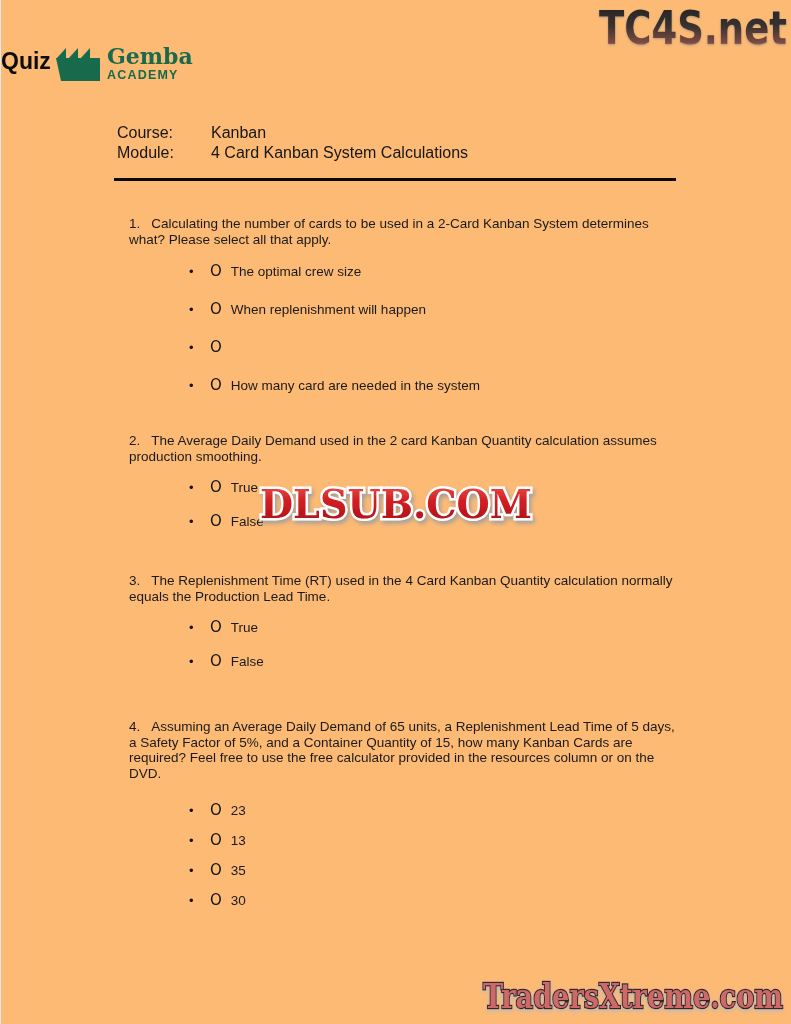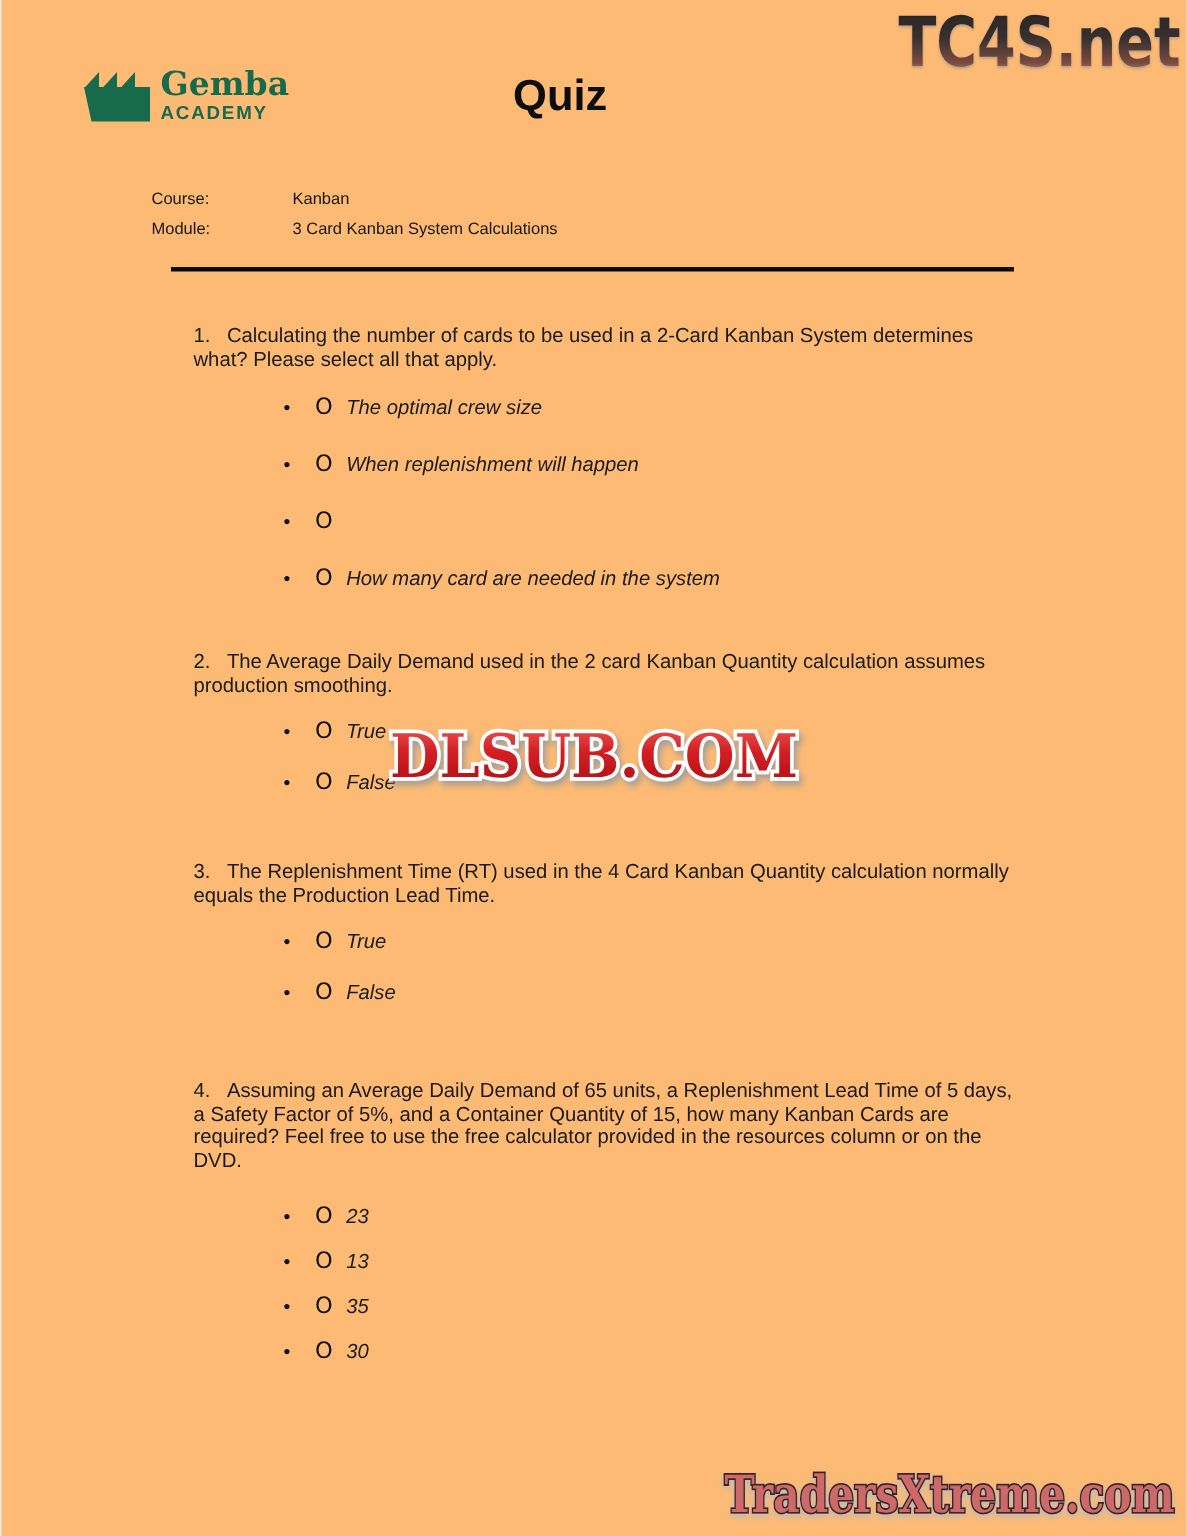--- a/index.html
+++ b/index.html
@@ -10,34 +10,34 @@
   }
   
   .wm-tc4s{position:absolute;top:0;left:594px;width:197px;height:56px;}
   .wm-dlsub{position:absolute;top:472px;left:249px;width:292px;height:64px;}
   .wm-traders{position:absolute;top:966px;left:474px;width:317px;height:56px;}
   
   .logo{position:absolute;left:52px;top:45px;display:flex;align-items:flex-start;gap:4px;}
   .logo-text{display:flex;flex-direction:column;line-height:1;}
   .logo-gemba{font-family:"DejaVu Serif",serif;font-weight:bold;font-size:22px;color:#176a4c;letter-spacing:0;}
   .logo-academy{font-family:"Liberation Sans",sans-serif;font-weight:bold;font-size:12.5px;color:#176a4c;letter-spacing:1.2px;margin-top:2px;}
-  .title{position:absolute;left:0;top:48px;width:745px;text-align:center;font-size:29px;font-weight:bold;color:#0d0d0d;}
-  
-  .meta{position:absolute;left:100px;top:123px;font-size:11px;line-height:20px;color:#161616;}
+  .title{position:absolute;left:0;top:48px;width:745px;font-size:23px;font-weight:bold;color:#0d0d0d;}
+  
+  .meta{position:absolute;left:116px;top:123px;font-size:16px;line-height:20px;color:#161616;}
   .meta-row{display:flex;}
   .meta-label{width:94px;}
   .rule{position:absolute;left:113px;top:178px;width:562px;height:3px;background:#0a0a0a;}
   
   .q{position:absolute;left:128px;width:556px;font-size:13.5px;line-height:15.5px;color:#1a1a1a;}
   .q-text .q-num{margin-right:11px;}
   .opts{margin-top:16px;margin-left:60px;}
   .opt{display:flex;align-items:center;height:18px;}
   .opt .dot{font-size:13px;width:12px;color:#111;}
   .opt .radio{font-family:"DejaVu Sans",sans-serif;font-size:15px;margin-left:9px;color:#111;}
-  .opt .lbl{margin-left:9px;font-style:italic;}
+  .opt .lbl{margin-left:9px;}
   .q1 .opt{margin-bottom:20px;}
   .q2 .opt,.q3 .opt{margin-bottom:16px;}
   .q2 .opts,.q3 .opts{margin-top:15px;}
   .q4 .opts{margin-top:21px;}
   .q4 .opt{margin-bottom:12px;}
   .q4 .opt:last-child{margin-top:8px;}
 </style>
 </head>
 <body>
 
@@ -75,21 +75,21 @@
 
   <div class="title">Quiz</div>
 
   <div class="meta">
     <div class="meta-row">
       <span class="meta-label">Course:</span>
       <span>Kanban</span>
     </div>
     <div class="meta-row">
       <span class="meta-label">Module:</span>
-      <span>3 Card Kanban System Calculations</span>
+      <span>4 Card Kanban System Calculations</span>
     </div>
   </div>
 
   <div class="rule"></div>
 
   <div class="q q1" style="top:216px">
     <div class="q-text">
       <span class="q-num">1.</span><span>Calculating the number of cards to be used in a 2-Card Kanban System determines what? Please select all that apply.</span>
     </div>
     <div class="opts">

